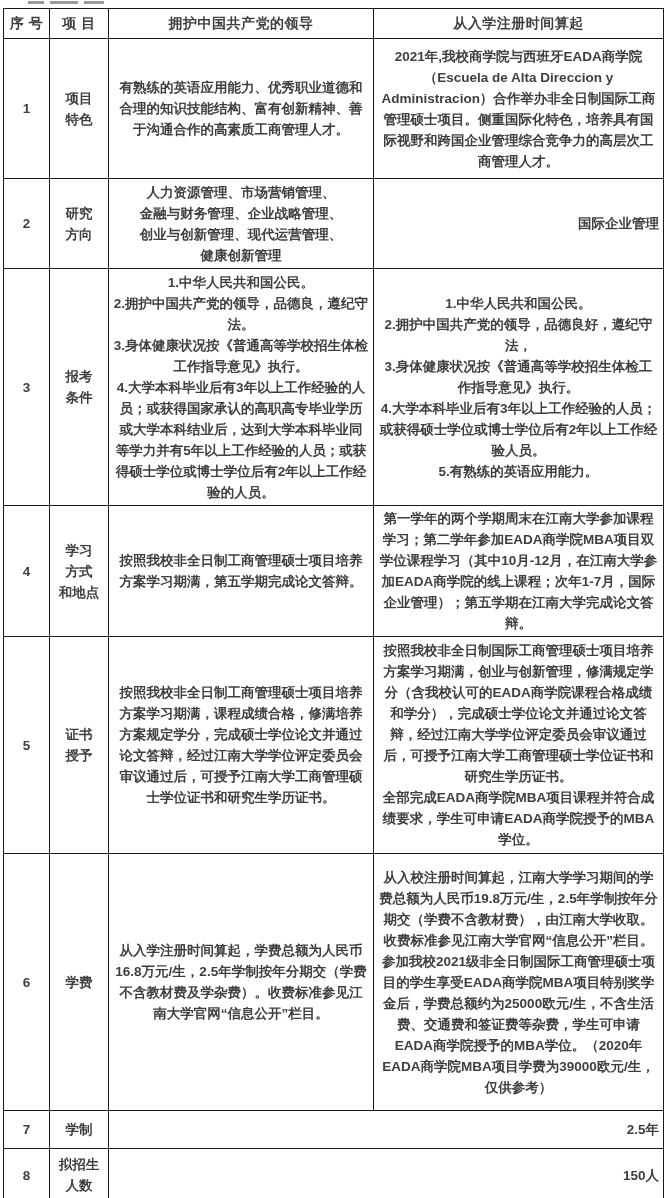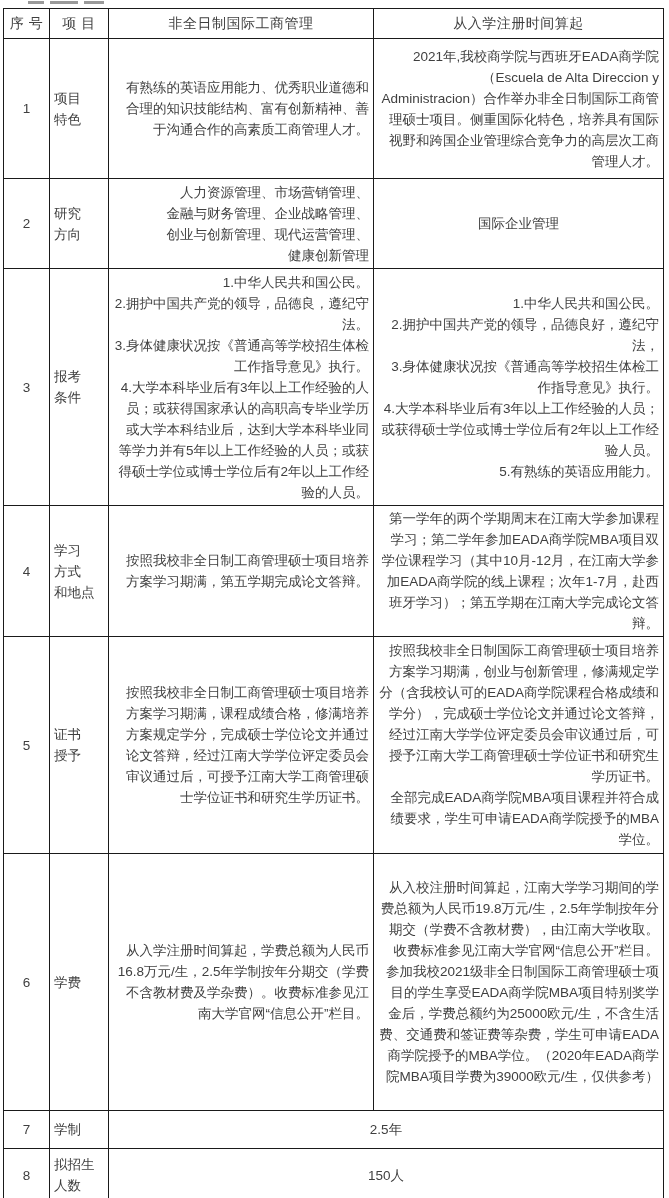--- a/index.html
+++ b/index.html
@@ -44,47 +44,47 @@
     width: 660px;
   }
   table.cmp col.c1 { width: 46px; }
   table.cmp col.c2 { width: 59px; }
   table.cmp col.c3 { width: 265px; }
   table.cmp col.c4 { width: 290px; }
 
   table.cmp th, table.cmp td {
     border: 1px solid #1a1a1a;
     vertical-align: middle;
-    font-weight: normal;
+    font-weight: bold;
     font-size: 13.5px;
     line-height: 21px;
     color: #3f3f3f;
     padding: 2px 4px;
     overflow: hidden;
   }
   table.cmp th {
     font-size: 14px;
     text-align: center;
     letter-spacing: 0.5px;
   }
   td.num {
     text-align: center;
     font-size: 14px;
   }
   td.item {
-    text-align: left;
+    text-align: center;
     white-space: pre-line;
     margin-top: 24px;
   }
   td.body {
-    text-align: right;
+    text-align: center;
     white-space: pre-line;
   }
   td.center {
-    text-align: center;
+    text-align: right;
     white-space: pre-line;
     margin-top: 28px;
   }
   
   tr.hr  { height: 30px; }
   tr.r1  { height: 140px; }
   tr.r2  { height: 90px; }
   tr.r3  { height: 237px; }
   tr.r4  { height: 128px; }
   tr.r5  { height: 217px; }
@@ -105,21 +105,21 @@
     <colgroup>
       <col class="c1">
         <col class="c2">
         <col class="c3">
         <col class="c4">
     </colgroup>
     <thead>
       <tr class="hr">
         <th>序 号</th>
         <th>项 目</th>
-        <th>非全日制国际工商管理</th>
+        <th>拥护中国共产党的领导</th>
         <th>从入学注册时间算起</th>
       </tr>
     </thead>
     <tbody>
       <tr class="r1">
         <td class="num">1</td>
         <td class="item">项目
 特色</td>
         <td class="body">有熟练的英语应用能力、优秀职业道德和合理的知识技能结构、富有创新精神、善于沟通合作的高素质工商管理人才。</td>
         <td class="body">2021年,我校商学院与西班牙EADA商学院（Escuela de Alta Direccion y Administracion）合作举办非全日制国际工商管理硕士项目。侧重国际化特色，培养具有国际视野和跨国企业管理综合竞争力的高层次工商管理人才。</td>
@@ -147,21 +147,21 @@
 3.身体健康状况按《普通高等学校招生体检工作指导意见》执行。
 4.大学本科毕业后有3年以上工作经验的人员；或获得硕士学位或博士学位后有2年以上工作经验人员。
 5.有熟练的英语应用能力。</td>
       </tr>
       <tr class="r4">
         <td class="num">4</td>
         <td class="item">学习
 方式
 和地点</td>
         <td class="body">按照我校非全日制工商管理硕士项目培养方案学习期满，第五学期完成论文答辩。</td>
-        <td class="body">第一学年的两个学期周末在江南大学参加课程学习；第二学年参加EADA商学院MBA项目双学位课程学习（其中10月-12月，在江南大学参加EADA商学院的线上课程；次年1-7月，赴西班牙学习）；第五学期在江南大学完成论文答辩。</td>
+        <td class="body">第一学年的两个学期周末在江南大学参加课程学习；第二学年参加EADA商学院MBA项目双学位课程学习（其中10月-12月，在江南大学参加EADA商学院的线上课程；次年1-7月，国际企业管理）；第五学期在江南大学完成论文答辩。</td>
       </tr>
       <tr class="r5">
         <td class="num">5</td>
         <td class="item">证书
 授予</td>
         <td class="body">按照我校非全日制工商管理硕士项目培养方案学习期满，课程成绩合格，修满培养方案规定学分，完成硕士学位论文并通过论文答辩，经过江南大学学位评定委员会审议通过后，可授予江南大学工商管理硕士学位证书和研究生学历证书。</td>
         <td class="body">按照我校非全日制国际工商管理硕士项目培养方案学习期满，创业与创新管理，修满规定学分（含我校认可的EADA商学院课程合格成绩和学分），完成硕士学位论文并通过论文答辩，经过江南大学学位评定委员会审议通过后，可授予江南大学工商管理硕士学位证书和研究生学历证书。
 全部完成EADA商学院MBA项目课程并符合成绩要求，学生可申请EADA商学院授予的MBA学位。</td>
       </tr>
       <tr class="r6">

